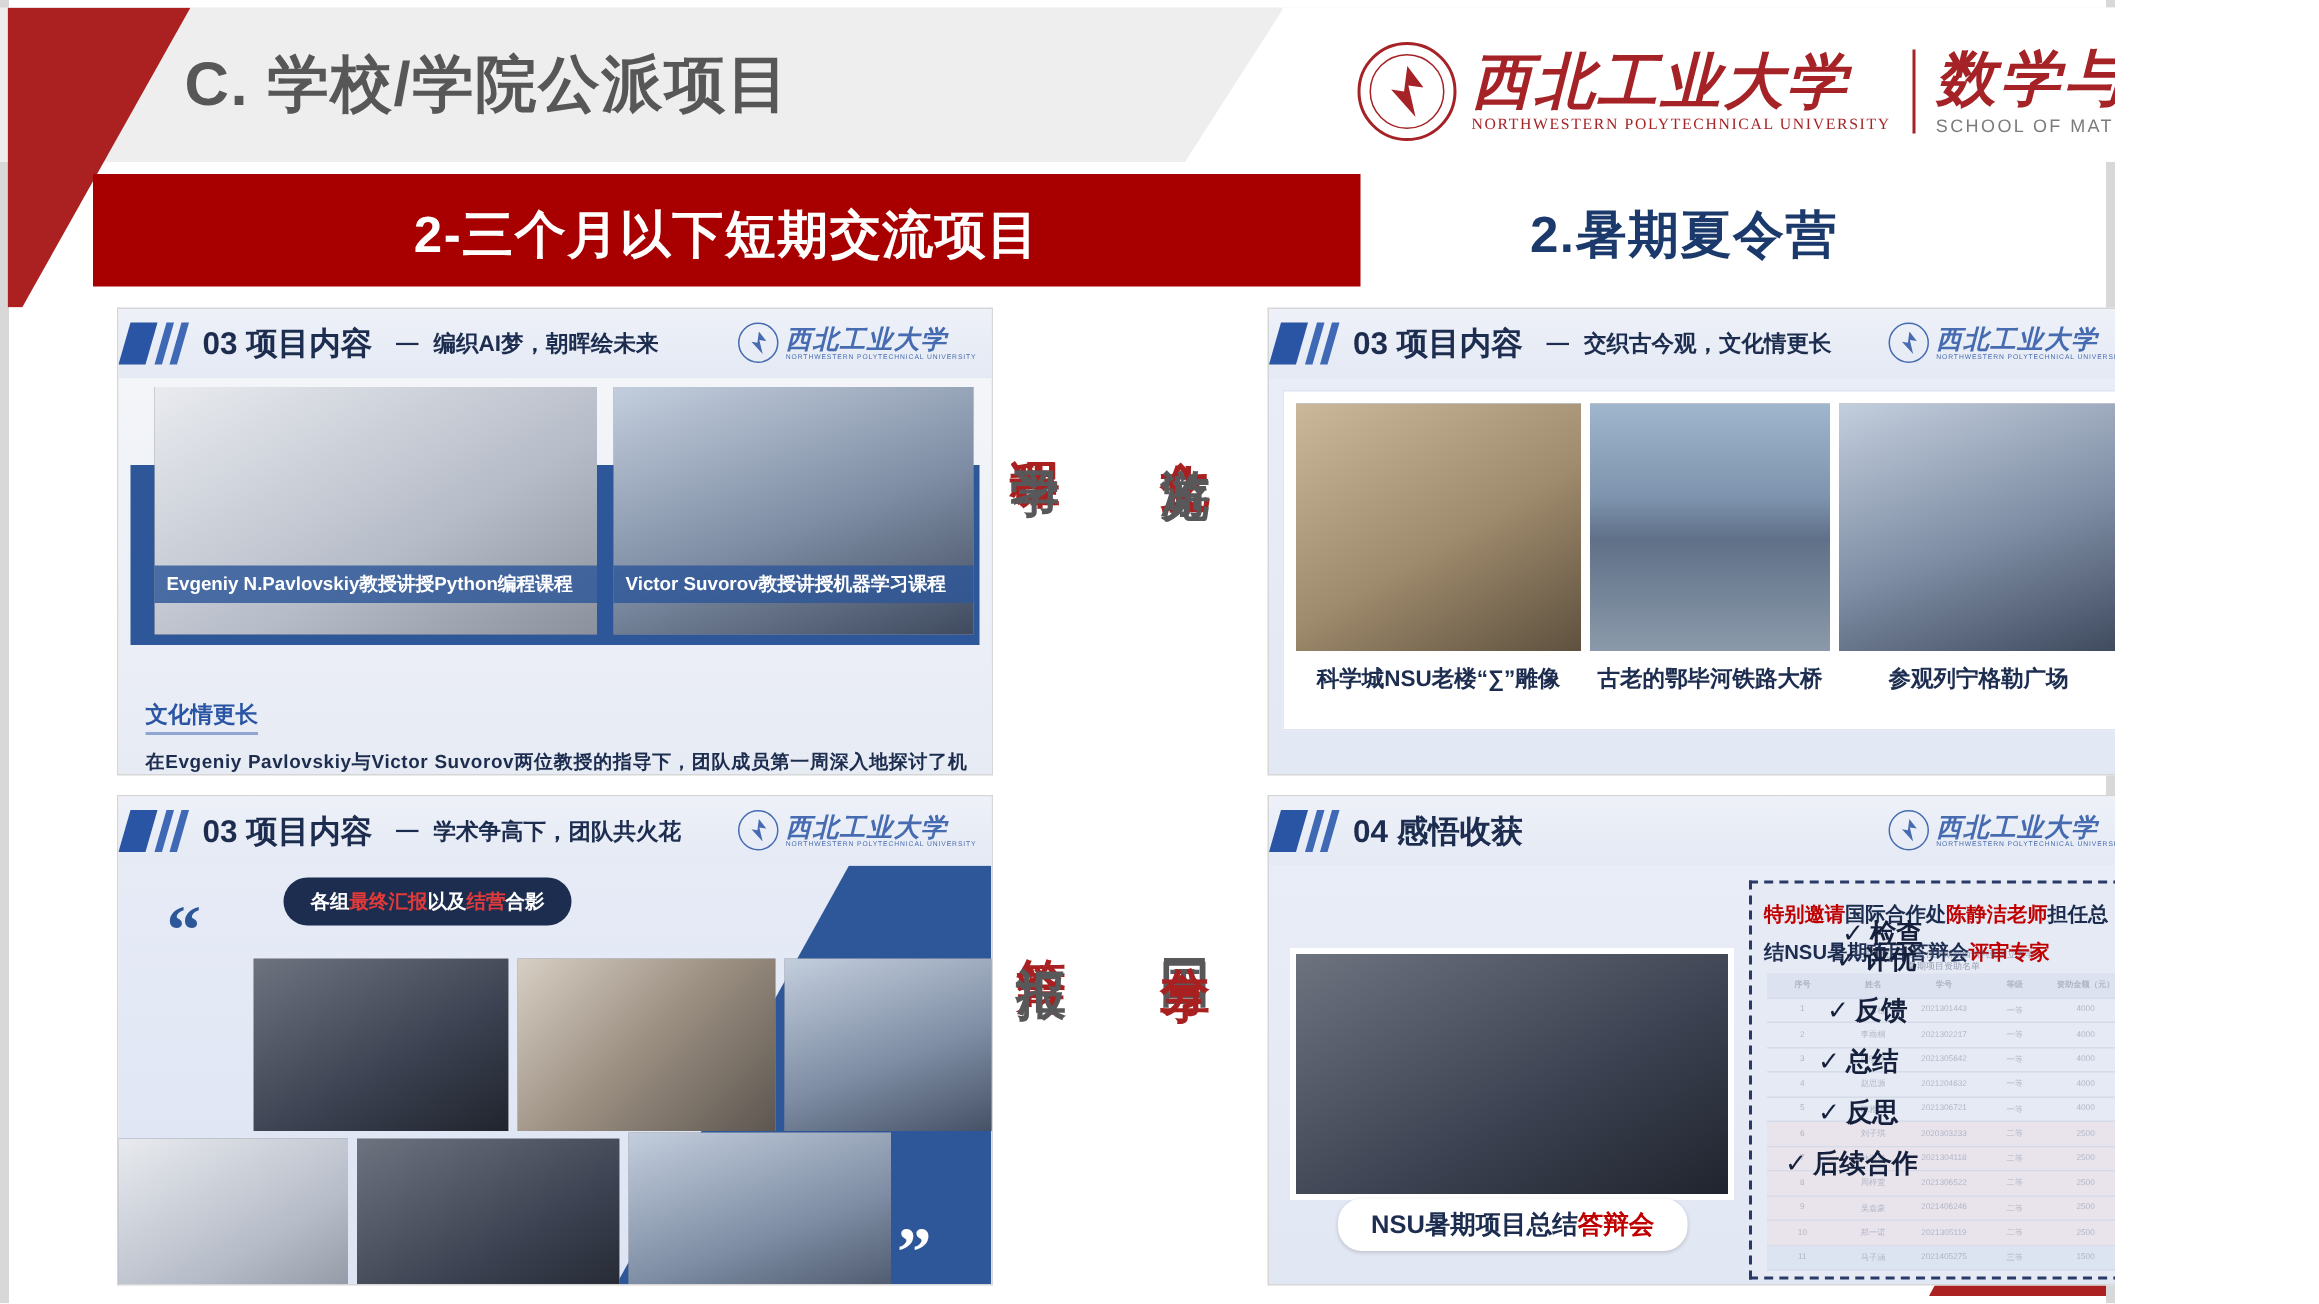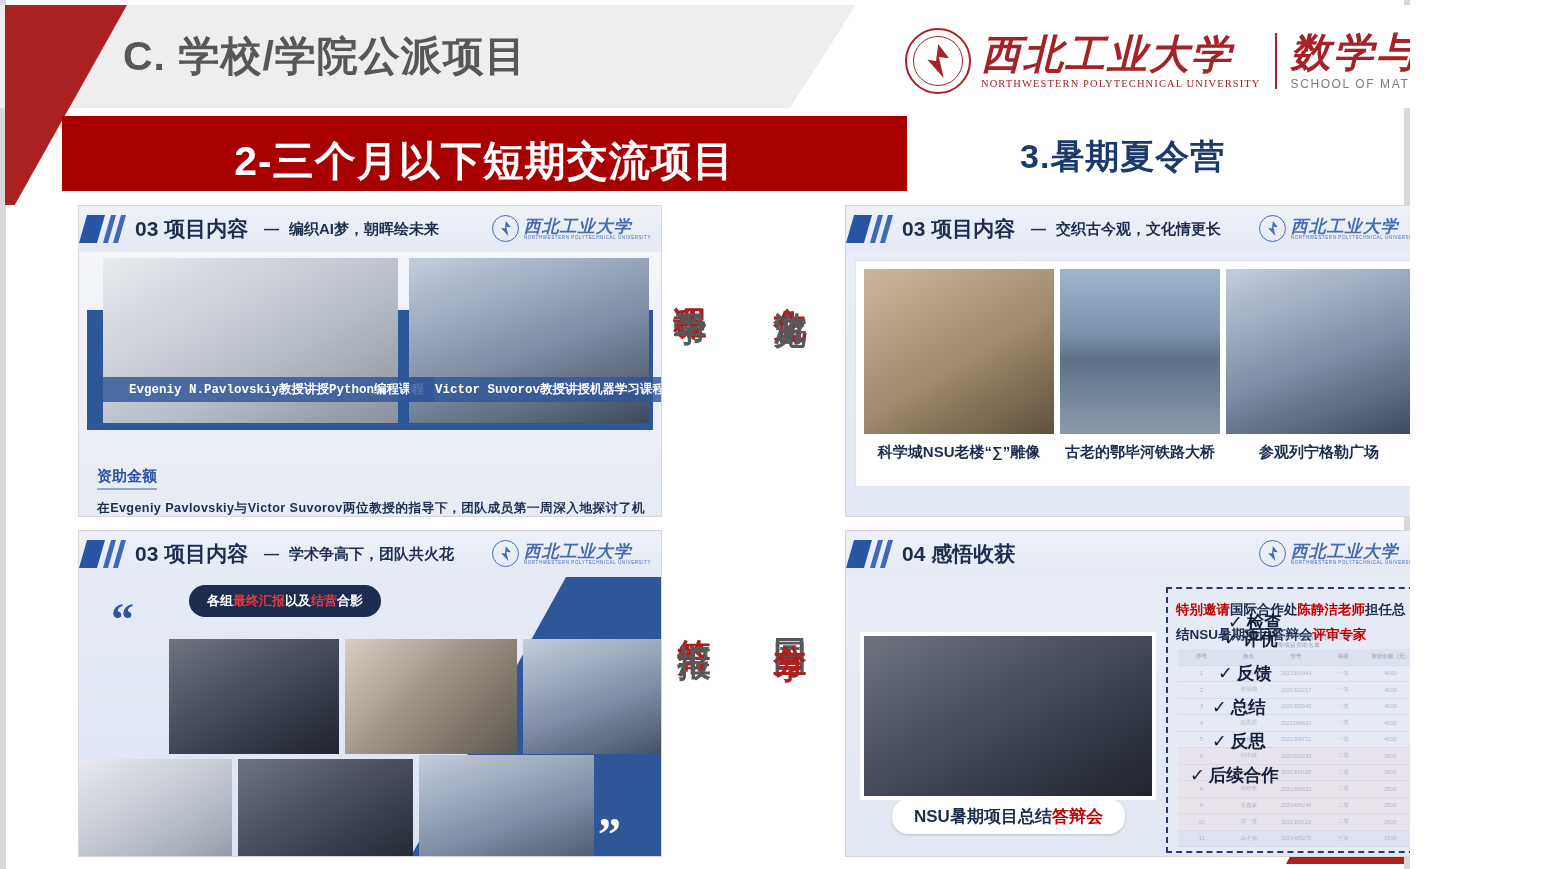--- a/index.html
+++ b/index.html
@@ -40,21 +40,21 @@
              letter-spacing:1.1px;white-space:nowrap;margin-top:2px;}
   .logo-div{width:2px;height:56px;background:#a52226;margin:0 14px;}
   .logo-sch .big{font-family:"Liberation Serif",serif;font-weight:bold;font-size:40px;
              color:#a52226;line-height:42px;letter-spacing:3px;font-style:italic;white-space:nowrap;}
   .logo-sch .small{font-family:"Liberation Sans",sans-serif;font-size:12px;color:#7b7b7b;
              letter-spacing:1.6px;white-space:nowrap;margin-top:3px;}
 
   
   .banner-red{position:absolute;left:62px;top:116px;width:845px;height:75px;background:#a80000;}
   .banner-red span{position:absolute;left:0;right:0;top:18px;text-align:center;color:#fff;
-             font-size:41px;font-weight:bold;letter-spacing:1px;}
+             font-size:34px;font-weight:bold;letter-spacing:1px;}
   .banner-blue{position:absolute;left:930px;top:116px;width:620px;height:75px;}
   .banner-blue span{position:absolute;left:90px;top:18px;color:#1b3a6b;font-size:34px;
              font-weight:bold;letter-spacing:1px;}
 
   
   .card{position:absolute;background:#fff;border:1px solid #d6d6d6;overflow:hidden;}
   .card-head{position:relative;height:46px;background:linear-gradient(180deg,#eef1f8,#e4e9f4);
              border-bottom:1px solid #dfe4ef;}
   .head-bars{position:absolute;left:0;top:0;width:52px;height:46px;}
   .head-bars i{position:absolute;top:9px;width:9px;height:28px;background:#2a55a4;
@@ -89,22 +89,22 @@
   #card1{left:78px;top:205px;width:582px;height:310px;}
   .c1-body{position:absolute;left:0;top:46px;width:582px;height:264px;
            background:linear-gradient(180deg,#f3f5f9 0%,#eceff6 60%,#e7ebf4 100%);}
   .c1-blueband{position:absolute;left:8px;top:58px;width:566px;height:120px;background:#2e5799;}
   .c1-note{position:absolute;left:18px;top:215px;width:548px;height:86px;}
   .c1-note .ttl{font-size:15px;font-weight:bold;color:#2a55a4;border-bottom:2px solid #8fa6d0;
            display:inline-block;padding-bottom:2px;}
   .c1-note p{margin:8px 0 0 0;font-size:12.6px;line-height:20px;color:#1d2d4f;
            font-weight:bold;letter-spacing:.4px;text-align:justify;}
   .cap-blue{position:absolute;background:rgba(46,87,153,.82);color:#fff;
-           font-family:Liberation Mono, monospace;font-weight:bold;font-size:12.5px;
-           padding:4px 26px;white-space:nowrap;}
+           font-family:Liberation Sans, sans-serif;font-weight:bold;font-size:12.5px;
+           padding:4px 8px;white-space:nowrap;}
 
   
   #card2{left:78px;top:530px;width:582px;height:325px;}
   .c2-body{position:absolute;left:0;top:46px;width:582px;height:279px;
            background:linear-gradient(180deg,#e6ebf6 0%,#dde4f3 100%);}
   .c2-wedge{position:absolute;right:0;top:0;width:250px;height:279px;background:#2e5799;
            clip-path:polygon(62% 0,100% 0,100% 100%,0 100%);}
   .c2-pill{position:absolute;left:110px;top:8px;background:#1d2d4f;border-radius:20px;
            padding:7px 18px;font-size:13px;font-weight:bold;color:#fff;white-space:nowrap;}
   .c2-pill em{font-style:normal;color:#e03a3a;}
@@ -179,21 +179,21 @@
     <div class="logo-sch">
       <div class="big">数学与统计学院</div>
       <div class="small">SCHOOL OF MATHEMATICS AND STATISTICS</div>
     </div>
   </div>
 
   <div class="banner-red">
     <span>2-三个月以下短期交流项目</span>
   </div>
   <div class="banner-blue">
-    <span>3.暑期夏令营</span>
+    <span>2.暑期夏令营</span>
   </div>
 
   <div class="card" id="card1">
     <div class="card-head">
       <div class="head-bars">
           <i class="b1"></i>
           <i class="b2"></i>
           <i class="b3"></i>
         </div>
       <div class="head-num">
@@ -211,21 +211,21 @@
       </div>
     </div>
     <div class="c1-body">
       <div class="c1-blueband"></div>
       <div class="ph light" style="left:24px;top:6px;width:295px;height:165px;"></div>
       <div class="ph cool" style="left:330px;top:6px;width:240px;height:165px;"></div>
       <div class="cap-blue" style="left:24px;top:125px;width:279px;">Evgeniy N.Pavlovskiy教授讲授Python编程课程</div>
       <div class="cap-blue" style="left:330px;top:125px;width:224px;">Victor Suvorov教授讲授机器学习课程</div>
 
       <div class="c1-note">
-        <div class="ttl">资助金额</div>
+        <div class="ttl">文化情更长</div>
         <p>在Evgeniy Pavlovskiy与Victor Suvorov两位教授的指导下，团队成员第一周深入地探讨了机器学习（Machine Learning，ML）及大数据分析的核心原理和实际应用。第二周，更加明确的了解到AI在日常生活中的广泛应用以及ML模型的评估标准。</p>
         
       </div>
     </div>
   </div>
 
   <div class="card" id="card2">
     <div class="card-head">
       <div class="head-bars">
           <i class="b1"></i>

